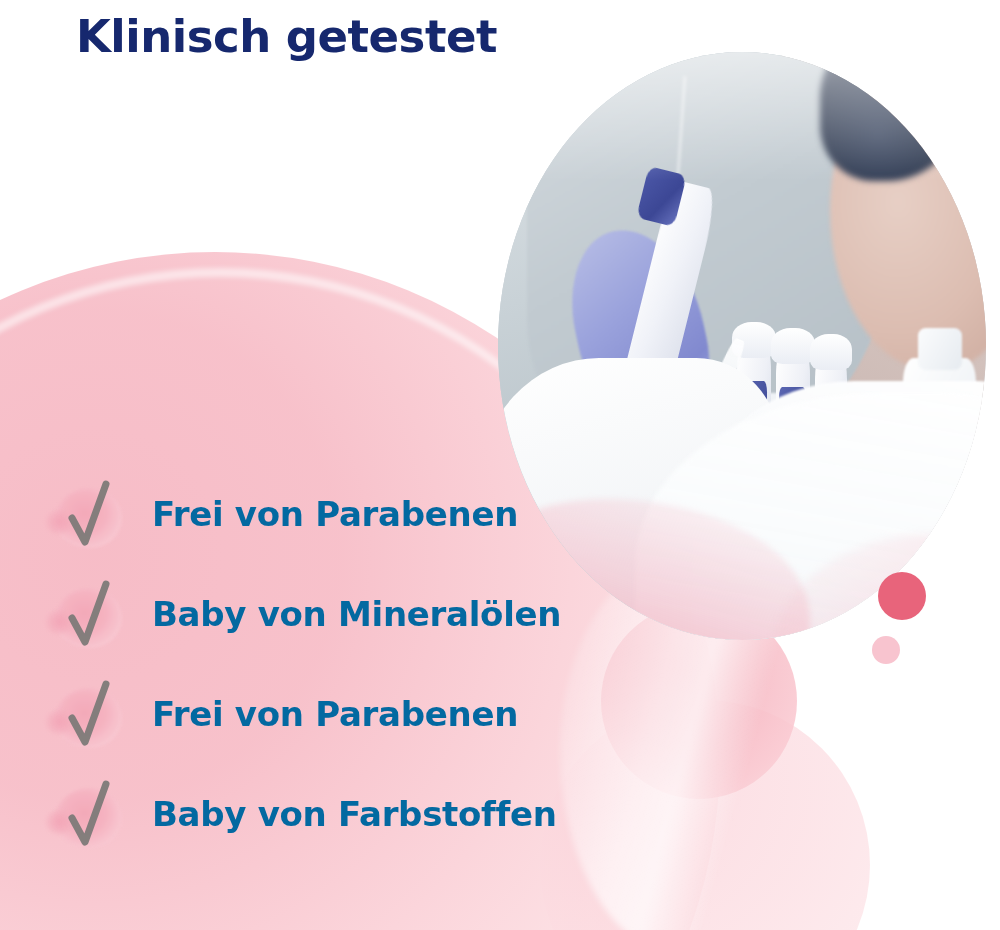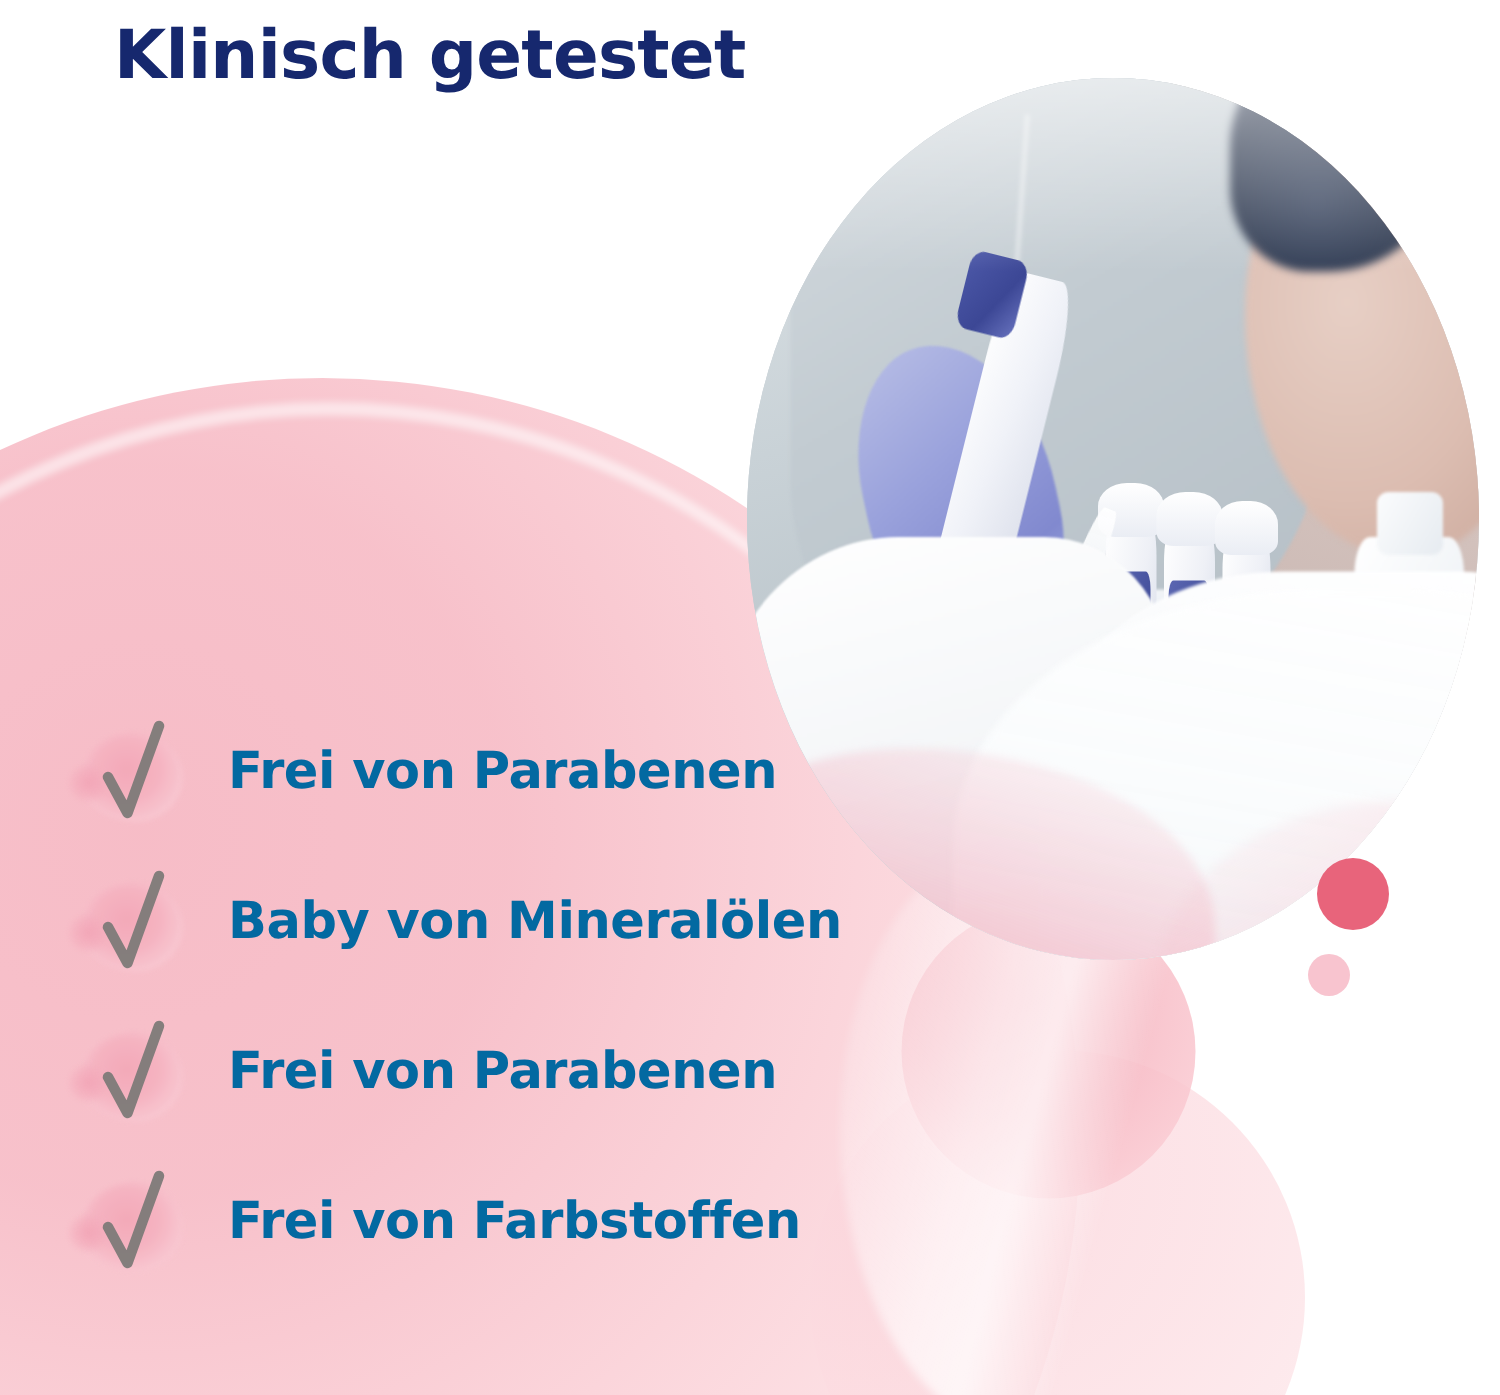--- a/index.html
+++ b/index.html
@@ -469,17 +469,17 @@
     </div>
 
     <div class="feature-row">
       <div class="check-wrap">
         <div class="check-blob"></div>
         <div class="check-blob-2"></div>
         <svg class="check-mark" viewBox="0 0 96 92">
           <path d="M28 52 L41 76 L62 18" fill="none" stroke="#7d7a78" stroke-width="7" stroke-linecap="round" stroke-linejoin="round" opacity="0.95"></path>
         </svg>
       </div>
-      <div class="feature-label">Frei von Farbstoffen</div>
+      <div class="feature-label">Baby von Farbstoffen</div>
     </div>
 
   </div>
 </div>
 
 </body></html>

